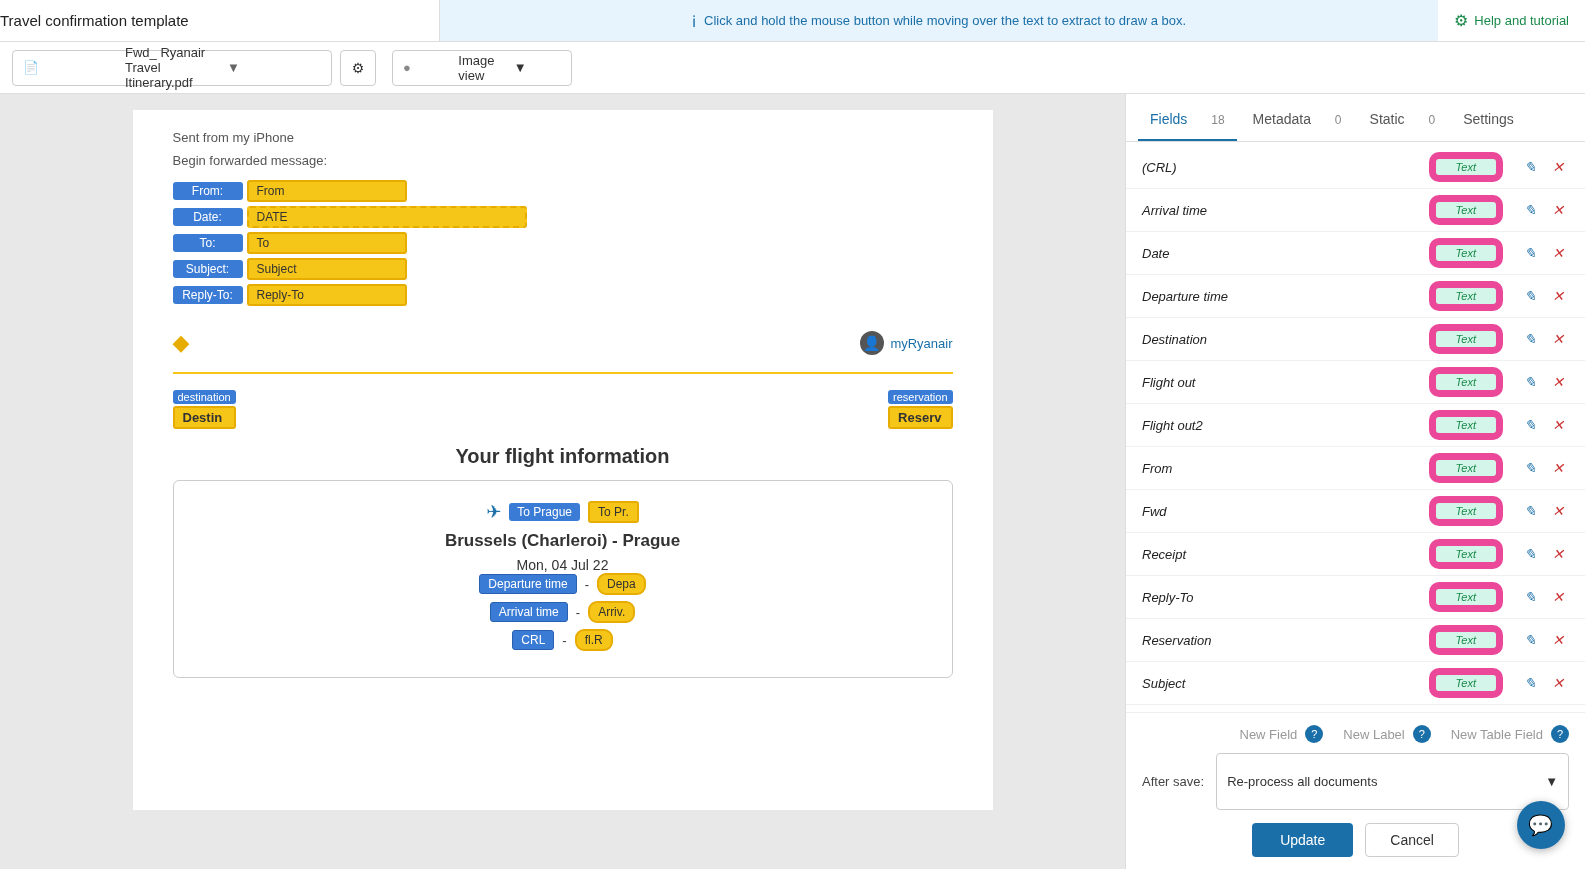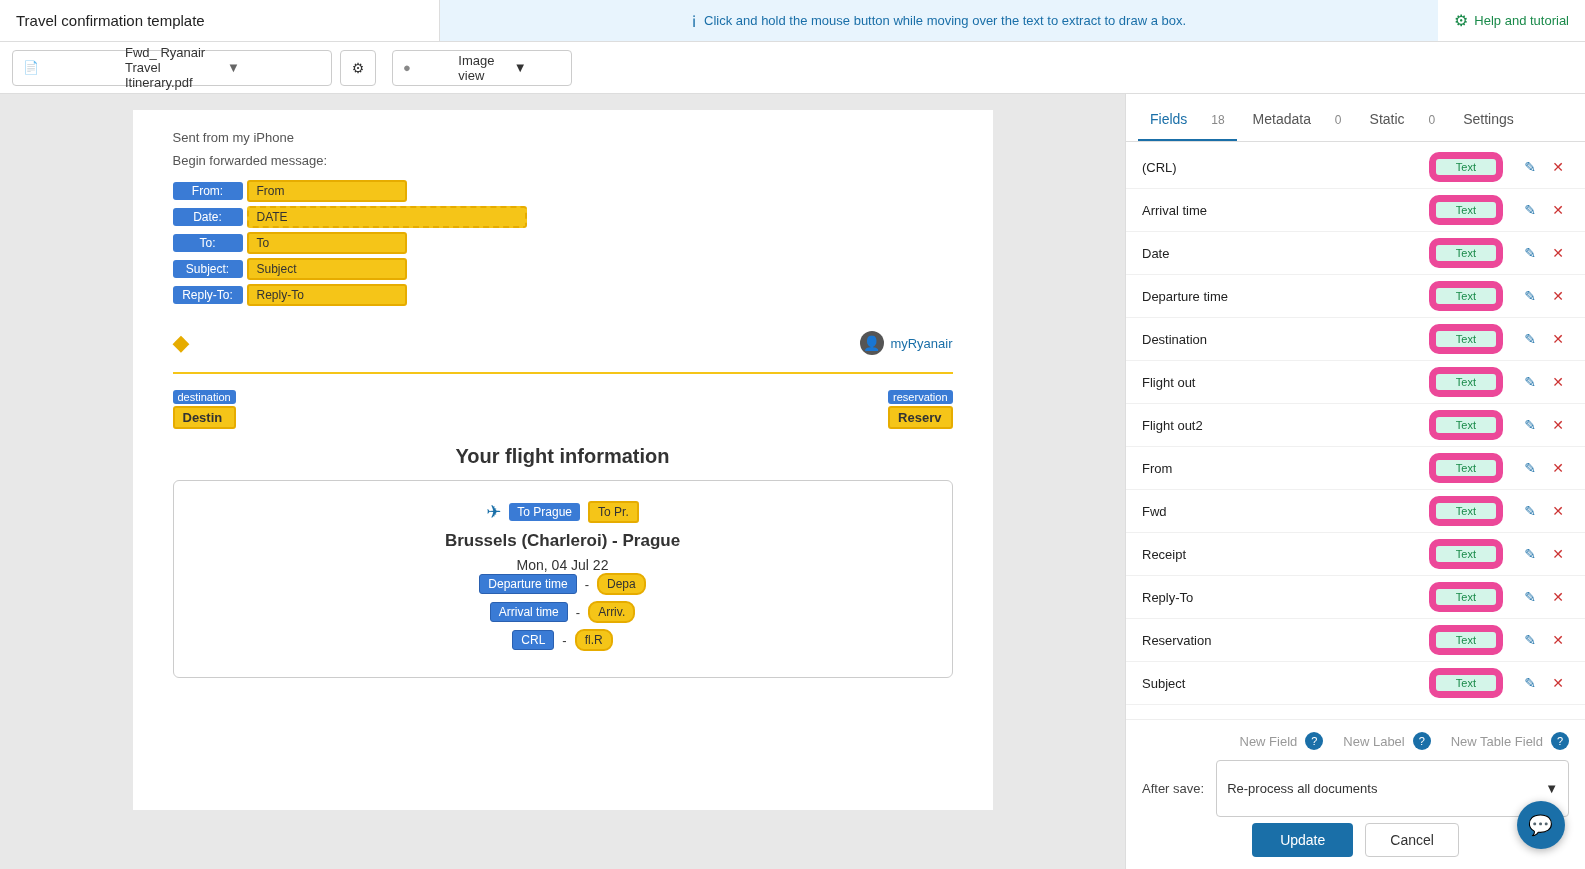--- a/index.html
+++ b/index.html
@@ -8,21 +8,21 @@
     
     .top-bar {
       display: flex;
       align-items: center;
       height: 42px;
       background: #fff;
       border-bottom: 1px solid #ddd;
     }
     .top-bar-title {
       flex: 0 0 auto;
-      padding: 0 16px;
+      padding: 0 0;
       font-size: 15px;
       font-weight: 500;
       color: #222;
       border-right: 1px solid #ddd;
       height: 100%;
       display: flex;
       align-items: center;
       min-width: 440px;
     }
     .top-bar-info {
@@ -319,20 +319,21 @@
     .panel-tab .count {
       font-size: 12px;
       color: #888;
       margin-left: 20px;
     }
 
     .fields-list {
       flex: 1;
       overflow-y: auto;
       padding: 4px 0;
+      font-style: italic;
     }
     .field-item {
       display: flex;
       align-items: center;
       padding: 6px 16px;
       border-bottom: 1px solid #f0f0f0;
       gap: 8px;
     }
     .field-name {
       flex: 1;
@@ -389,21 +390,21 @@
       font-size: 11px;
       display: flex;
       align-items: center;
       justify-content: center;
       cursor: pointer;
     }
     .after-save-row {
       display: flex;
       align-items: center;
       gap: 12px;
-      margin-bottom: 6px;
+      margin-bottom: 13px;
     }
     .after-save-label {
       font-size: 13px;
       color: #444;
       white-space: nowrap;
     }
     .after-save-select {
       flex: 1;
       border: 1px solid #ccc;
       border-radius: 4px;

